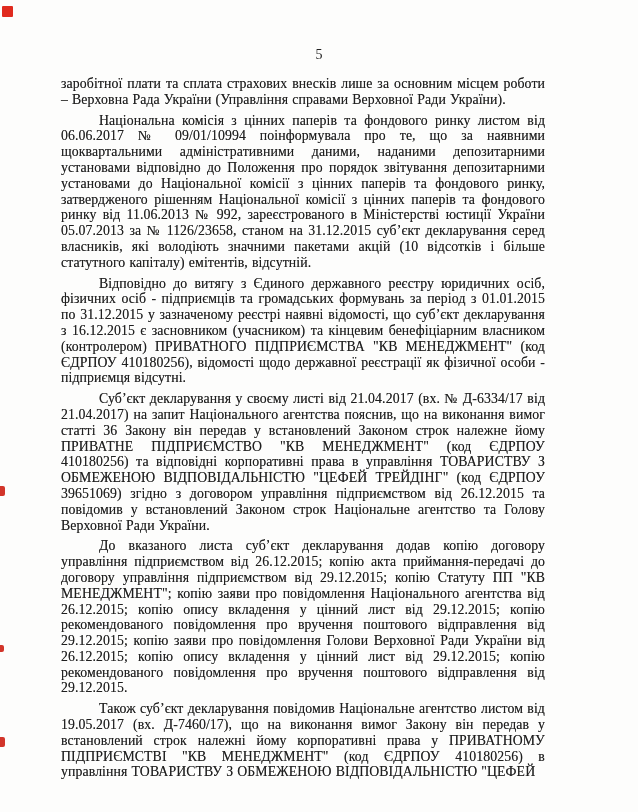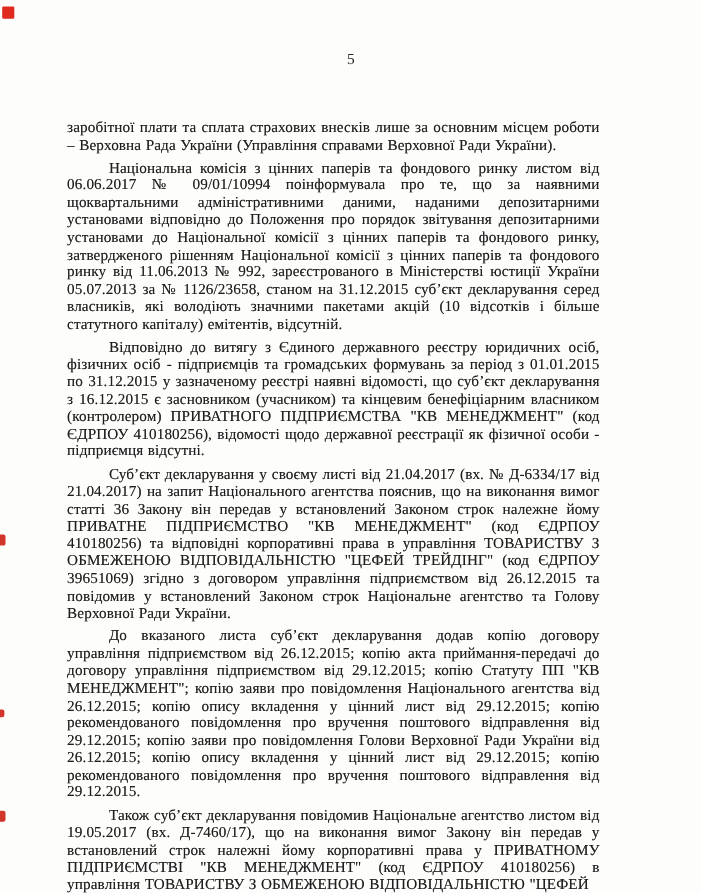--- a/index.html
+++ b/index.html
@@ -37,21 +37,20 @@
     text-indent: 38px;
     font-size: 13.8px;
     line-height: 15.8px;
     letter-spacing: 0.1px;
     word-spacing: 0.5px;
     color: #1f1f1f;
     text-shadow: 0 0 0.4px rgba(20,20,20,0.55);
   }
   .para.continuation {
     text-indent: 0;
-    margin-top: 32px;
   }
   
   .corner-mark {
     position: absolute;
     left: 2px;
     top: 6px;
     width: 11px;
     height: 11px;
     background: #e02a1e;
     border-radius: 1px;

